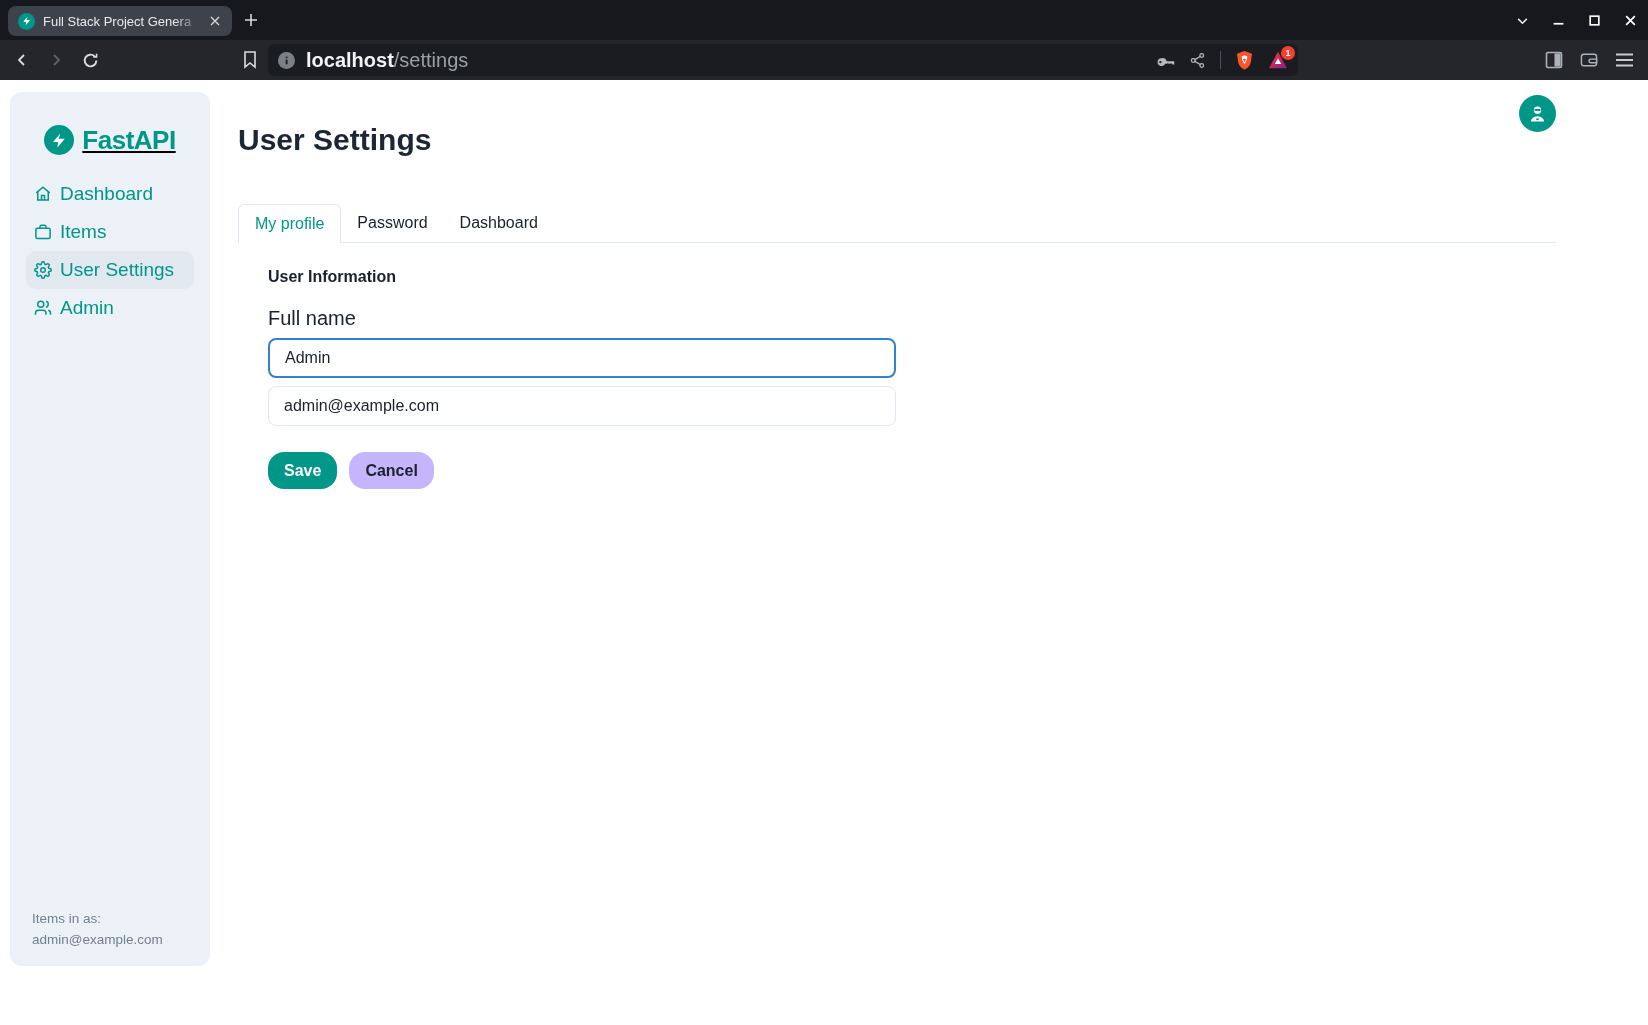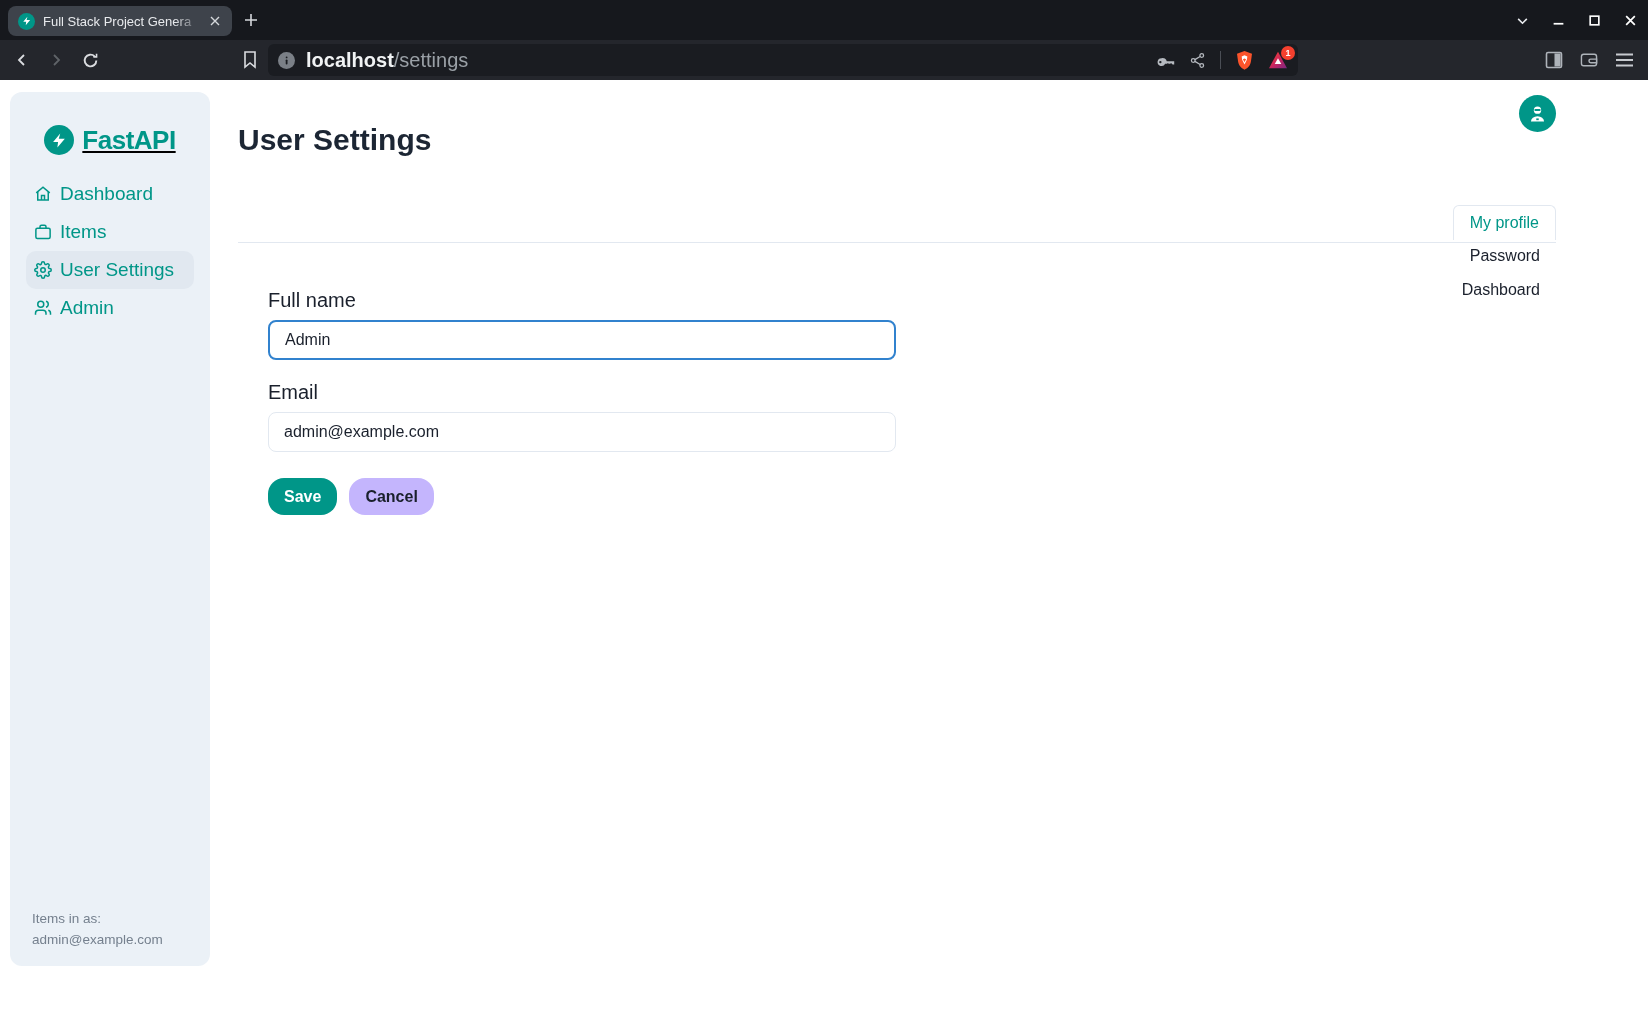--- a/index.html
+++ b/index.html
@@ -110,21 +110,21 @@
   .page-title { position: absolute; left: 0; top: 43px; font-size: 30px; font-weight: 700; color: #1c2634; }
   .avatar-btn {
     position: absolute; left: 1281px; top: 15px; width: 37px; height: 37px;
     border-radius: 50%; background: #009688; border: none; cursor: pointer;
     display: flex; align-items: center; justify-content: center;
   }
 
   .tabs {
     position: absolute; left: 0; top: 125px; width: 1318px;
     display: flex; align-items: flex-end;
-    border-bottom: 1px solid #e2e8f0; height: 38px; flex-direction: column;
+    border-bottom: 1px solid #e2e8f0; height: 38px;
   }
   .tab-item {
     padding: 8px 16px; font-size: 16px; color: #1a202c; cursor: pointer;
     position: relative; height: 38px; display: flex; align-items: center;
   }
   .tab-item.active {
     color: #009688;
     background: #fff;
     border: 1px solid #e2e8f0;
     border-bottom: none;
@@ -371,25 +371,25 @@
       </span>
     </button>
 
     <div class="tabs">
       <div class="tab-item active">My profile</div>
       <div class="tab-item">Password</div>
       <div class="tab-item">Dashboard</div>
     </div>
 
     <div class="panel">
+      <div class="section-title">User Information</div>
 
       <div class="field-label">Full name</div>
       <input class="text-input focused" type="text" value="Admin" style="">
 
-      <div class="field-label">Email</div>
       <input class="text-input" type="text" value="admin@example.com" style="">
 
       <div class="btn-row">
         <button class="btn btn-save">Save</button>
         <button class="btn btn-cancel">Cancel</button>
       </div>
     </div>
   </main>
 </div>
 

